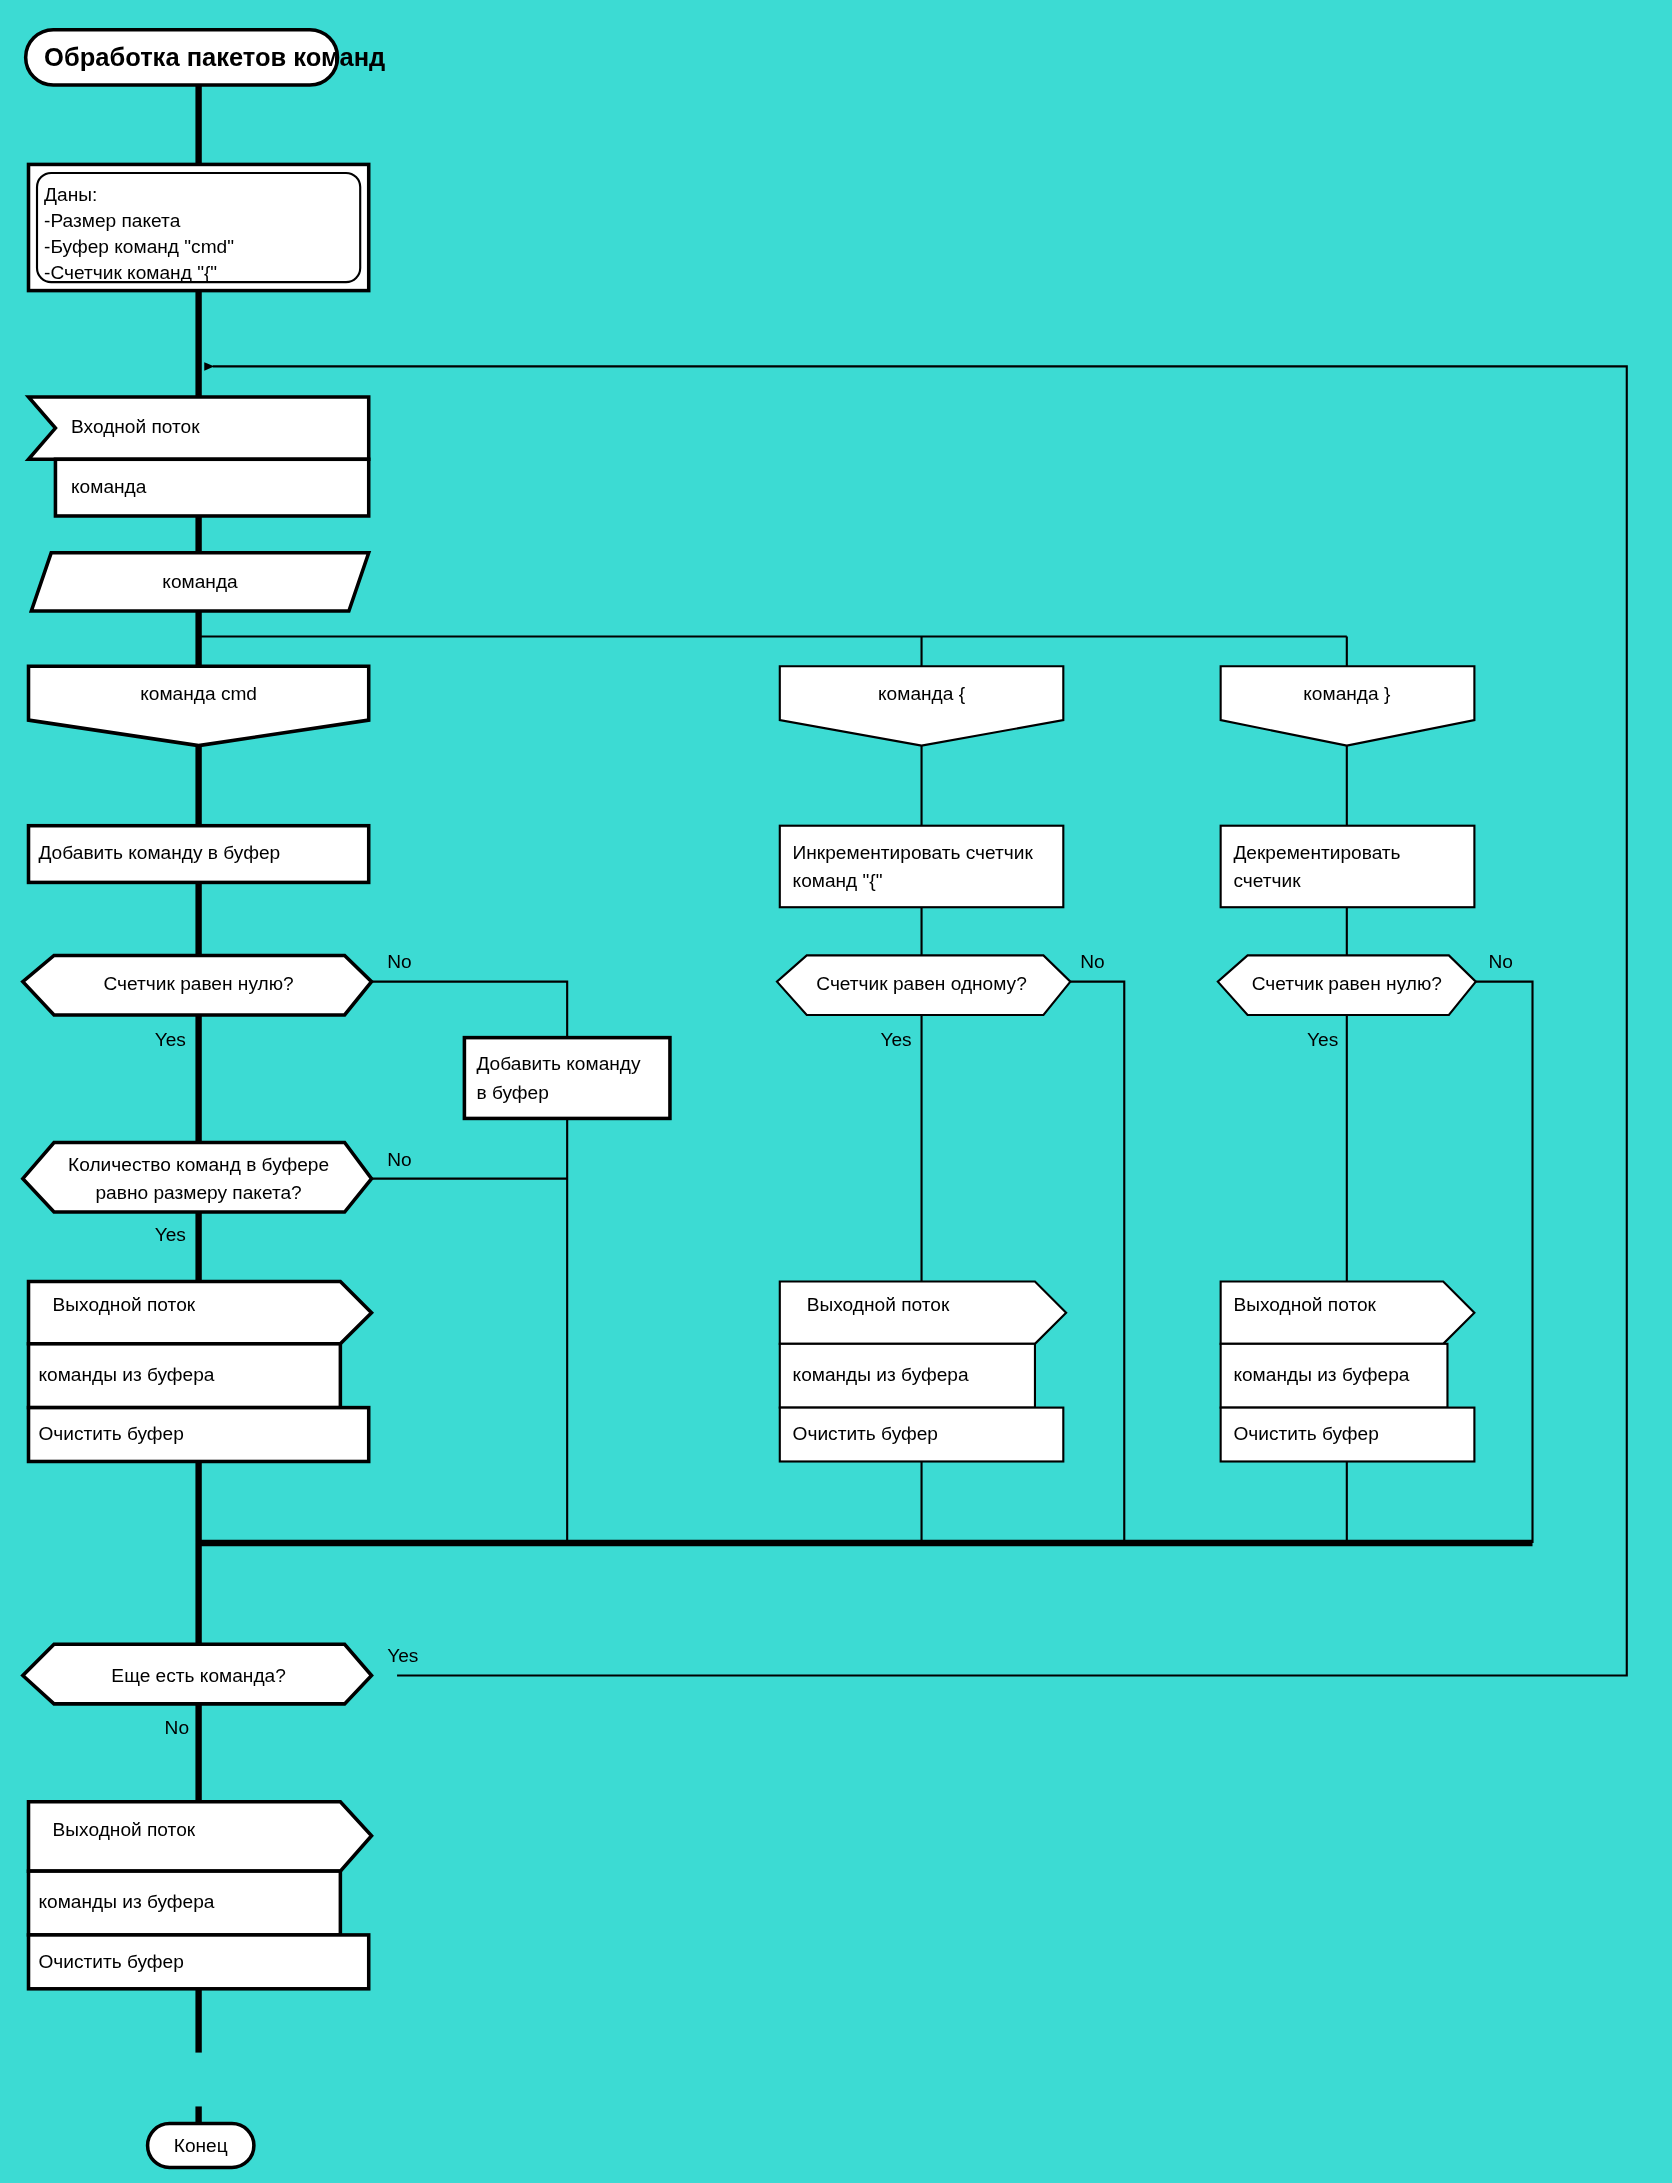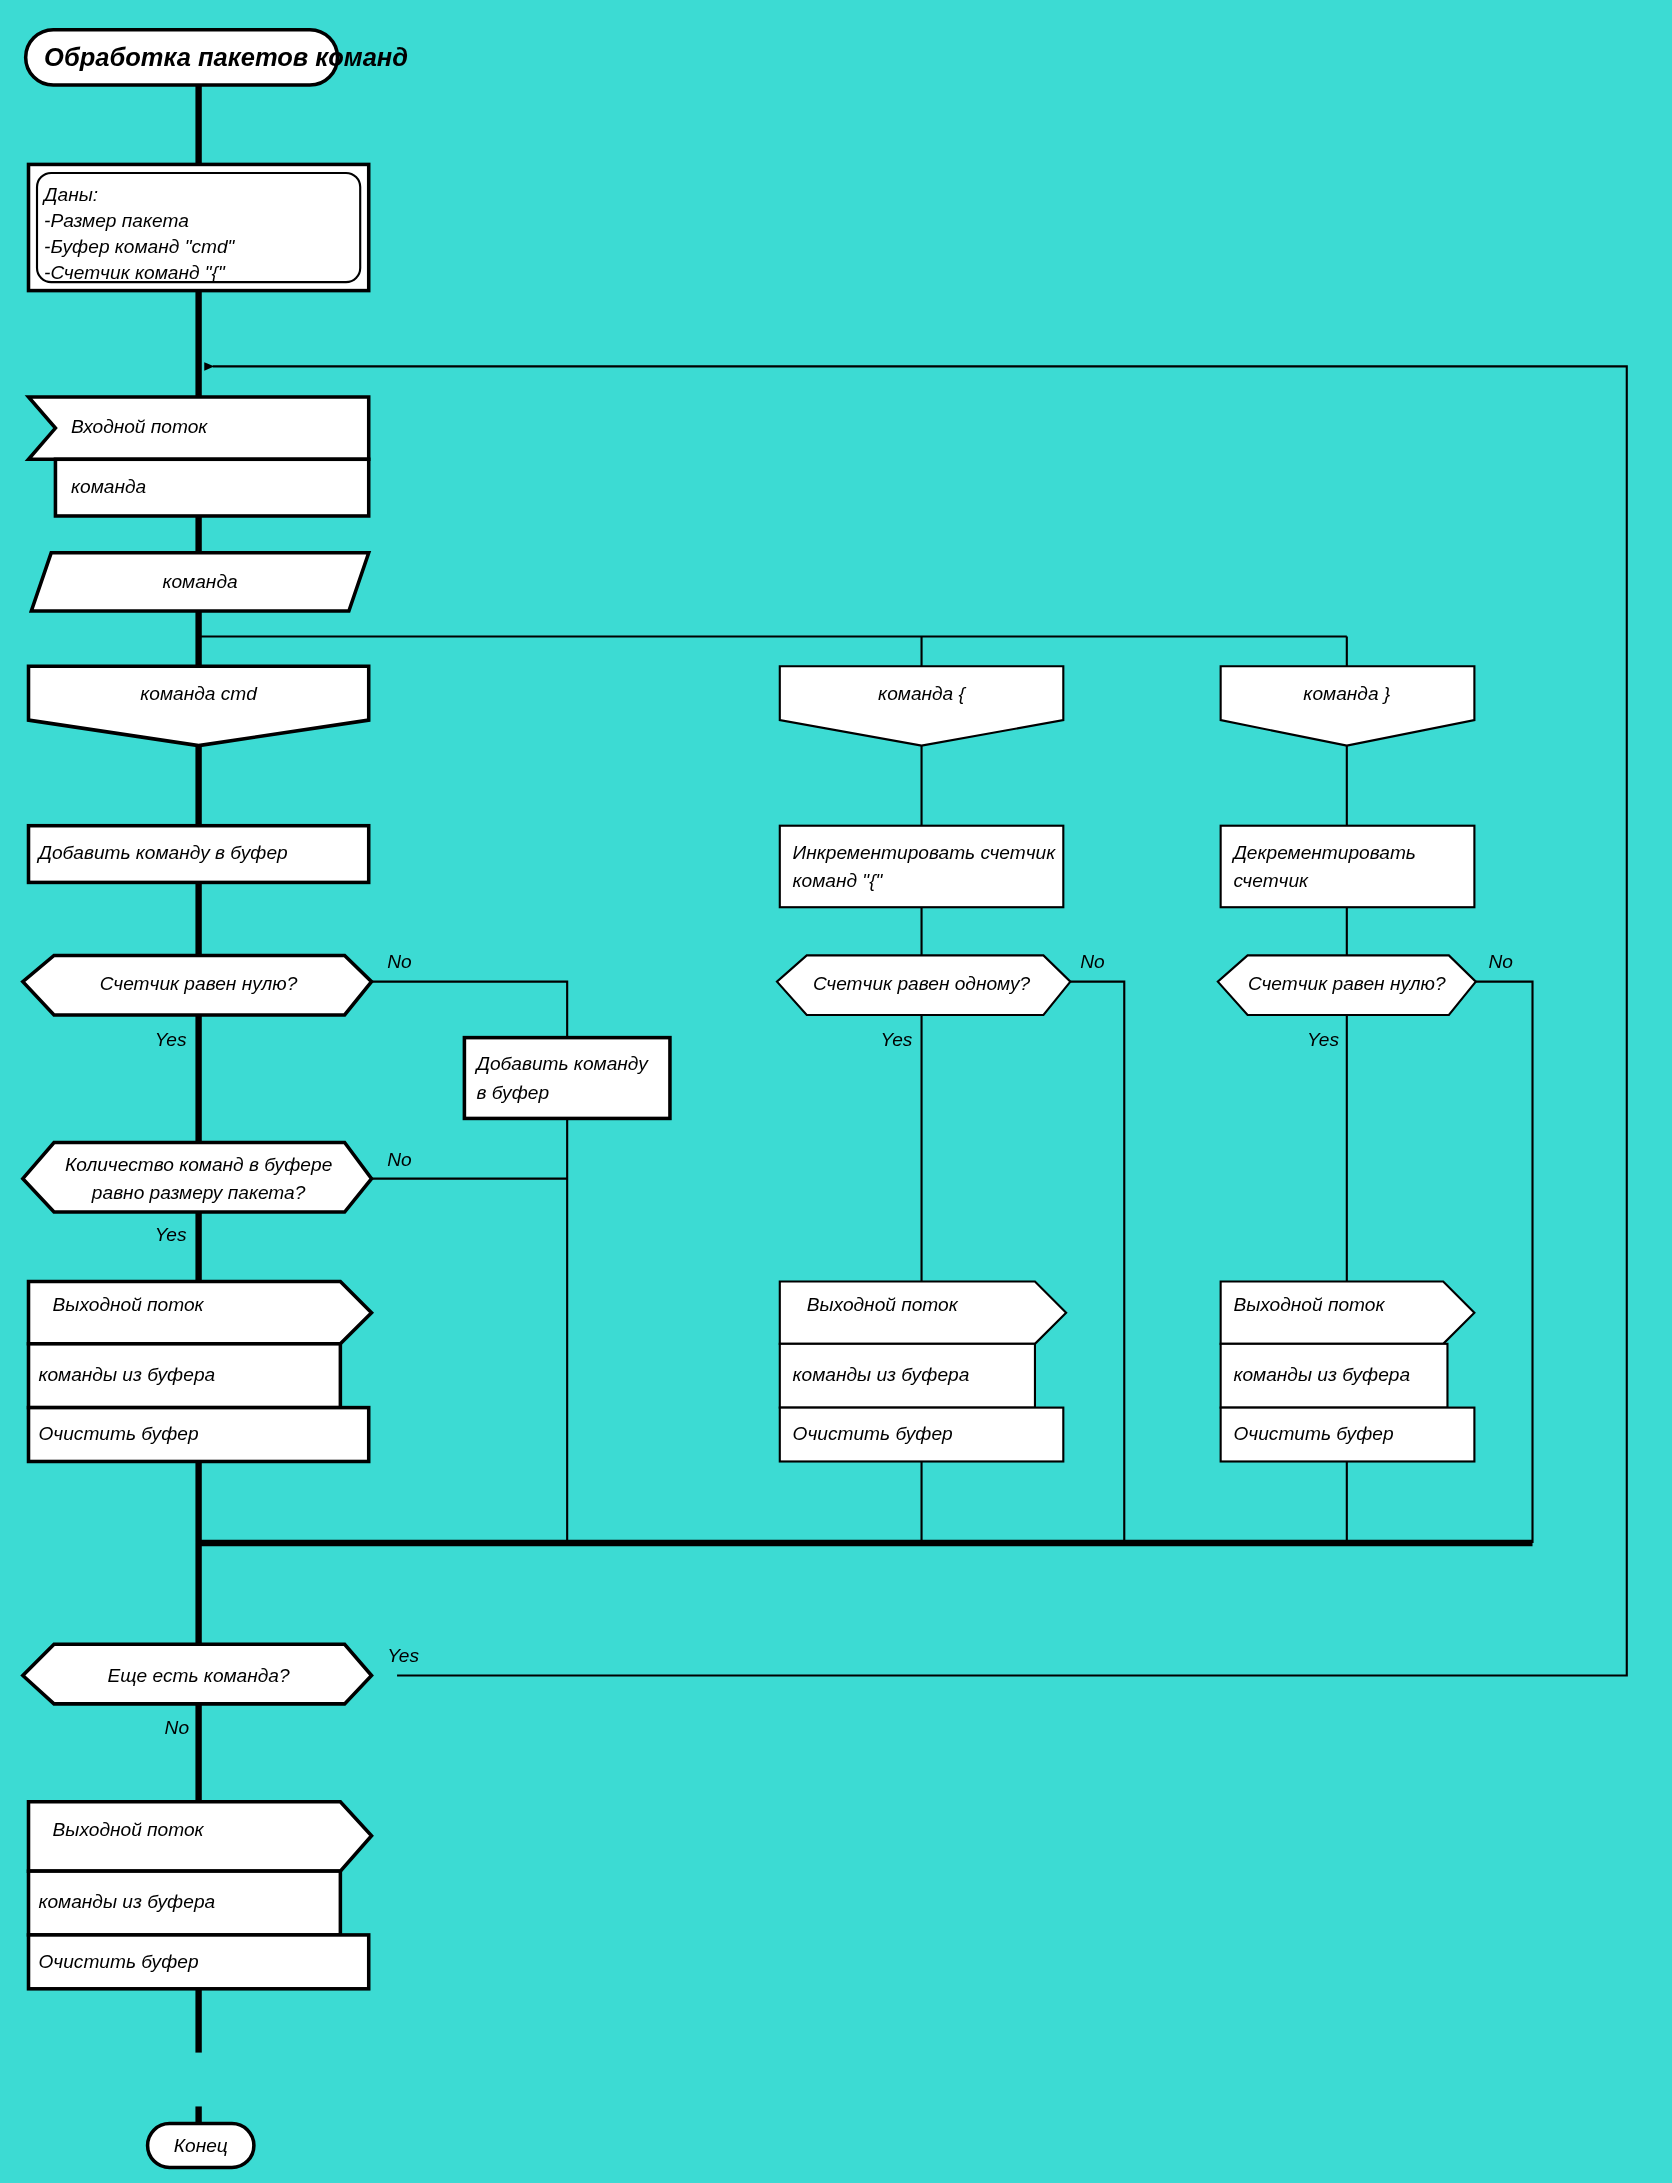--- a/index.html
+++ b/index.html
@@ -11,21 +11,20 @@
     width: 1673px;
     height: 2183px;
     font-family: "Liberation Sans", "DejaVu Sans", sans-serif;
     overflow: hidden;
   }
   #chart-root {
     position: relative;
     width: 1673px;
     height: 2183px;
     background: #3cdbd3;
-    font-style: italic;
   }
   svg#flow {
     position: absolute;
     top: 0; left: 0;
     width: 1673px;
     height: 2183px;
     display: block;
   }
   .shape-fill { fill: #ffffff; }
   .shape-stroke { stroke: #000000; fill: none; }

